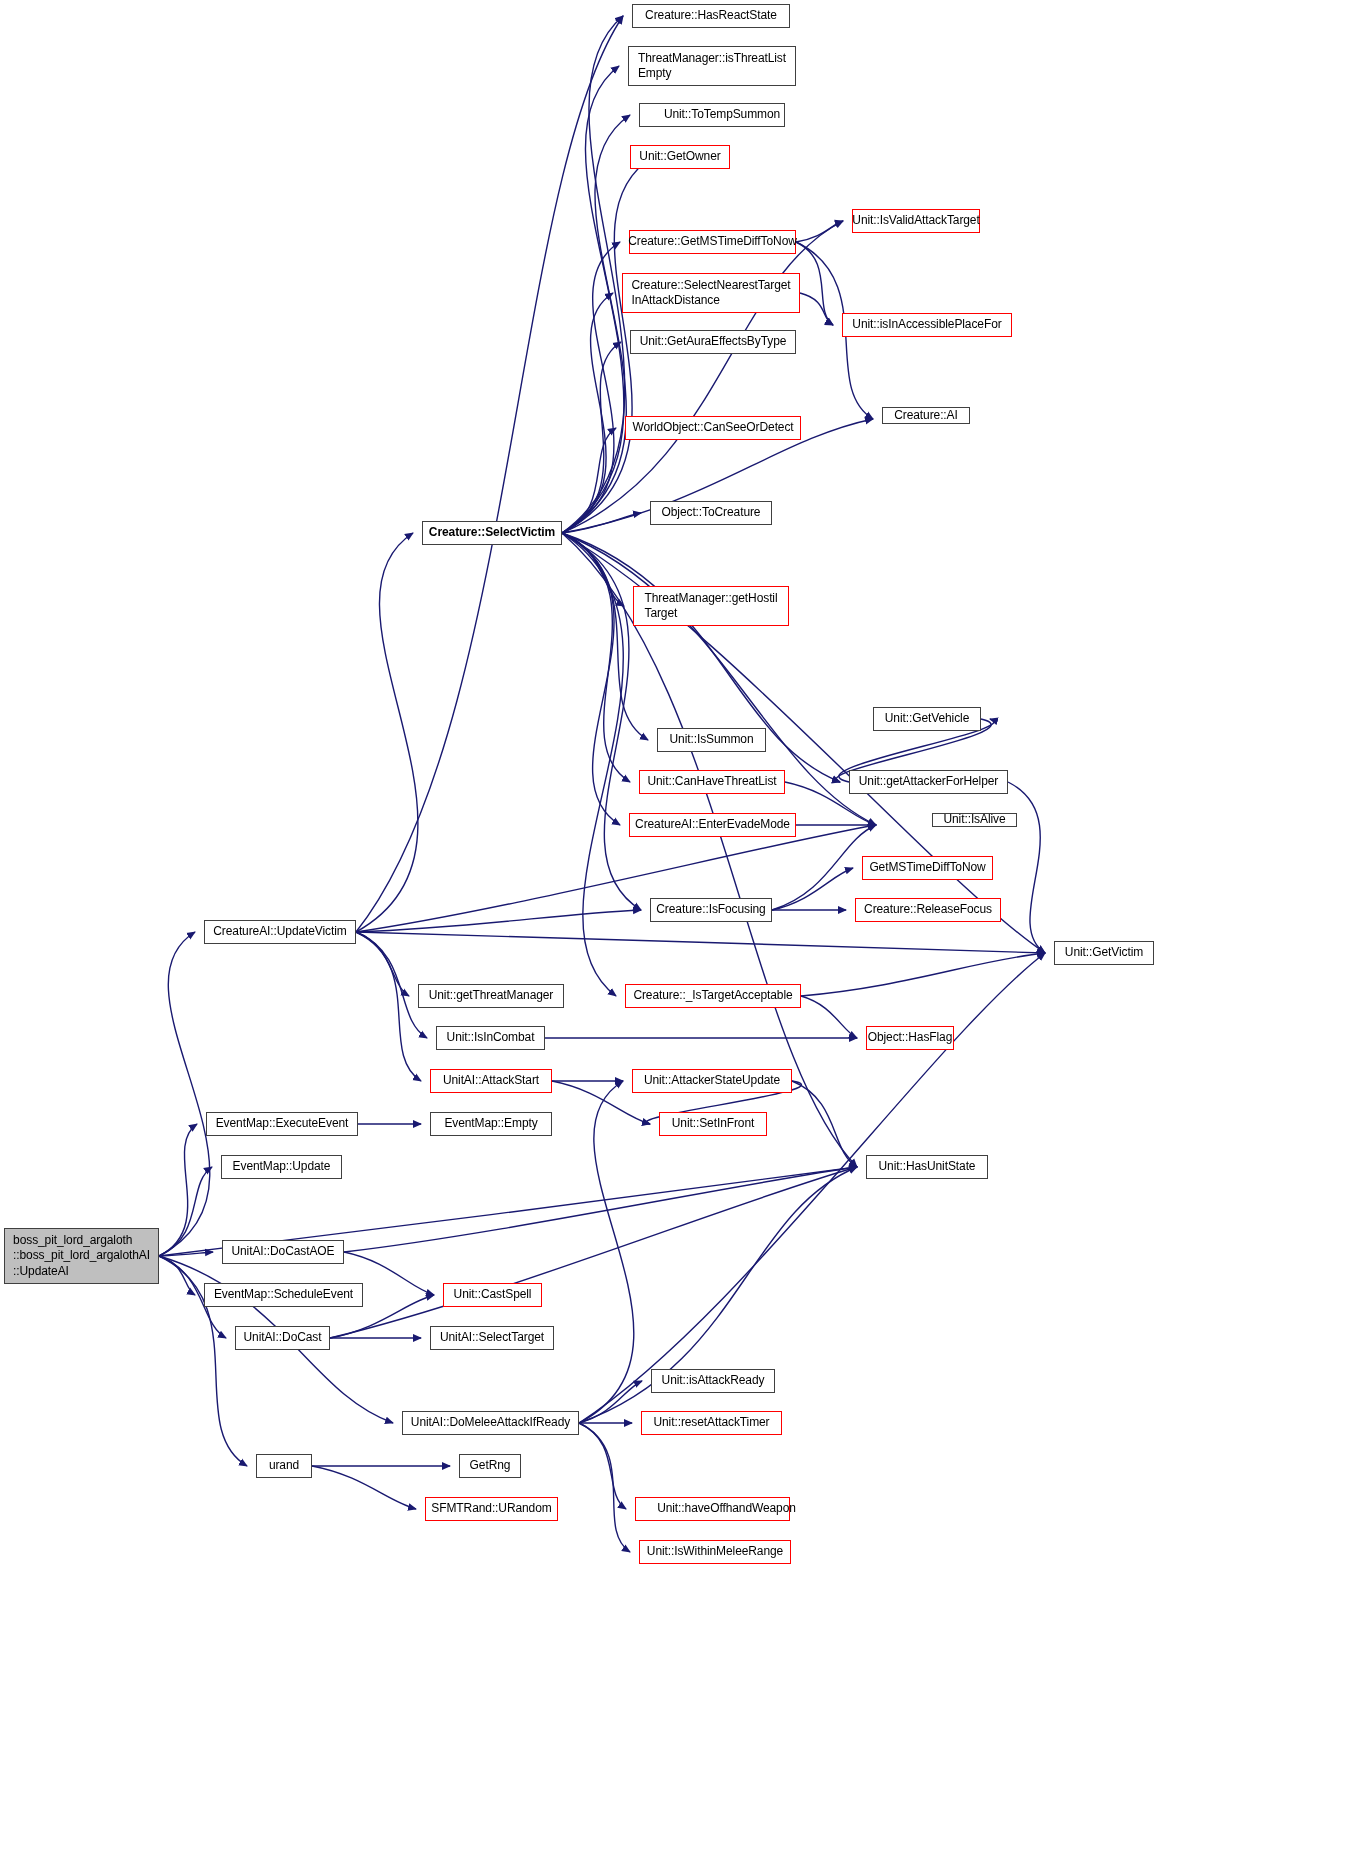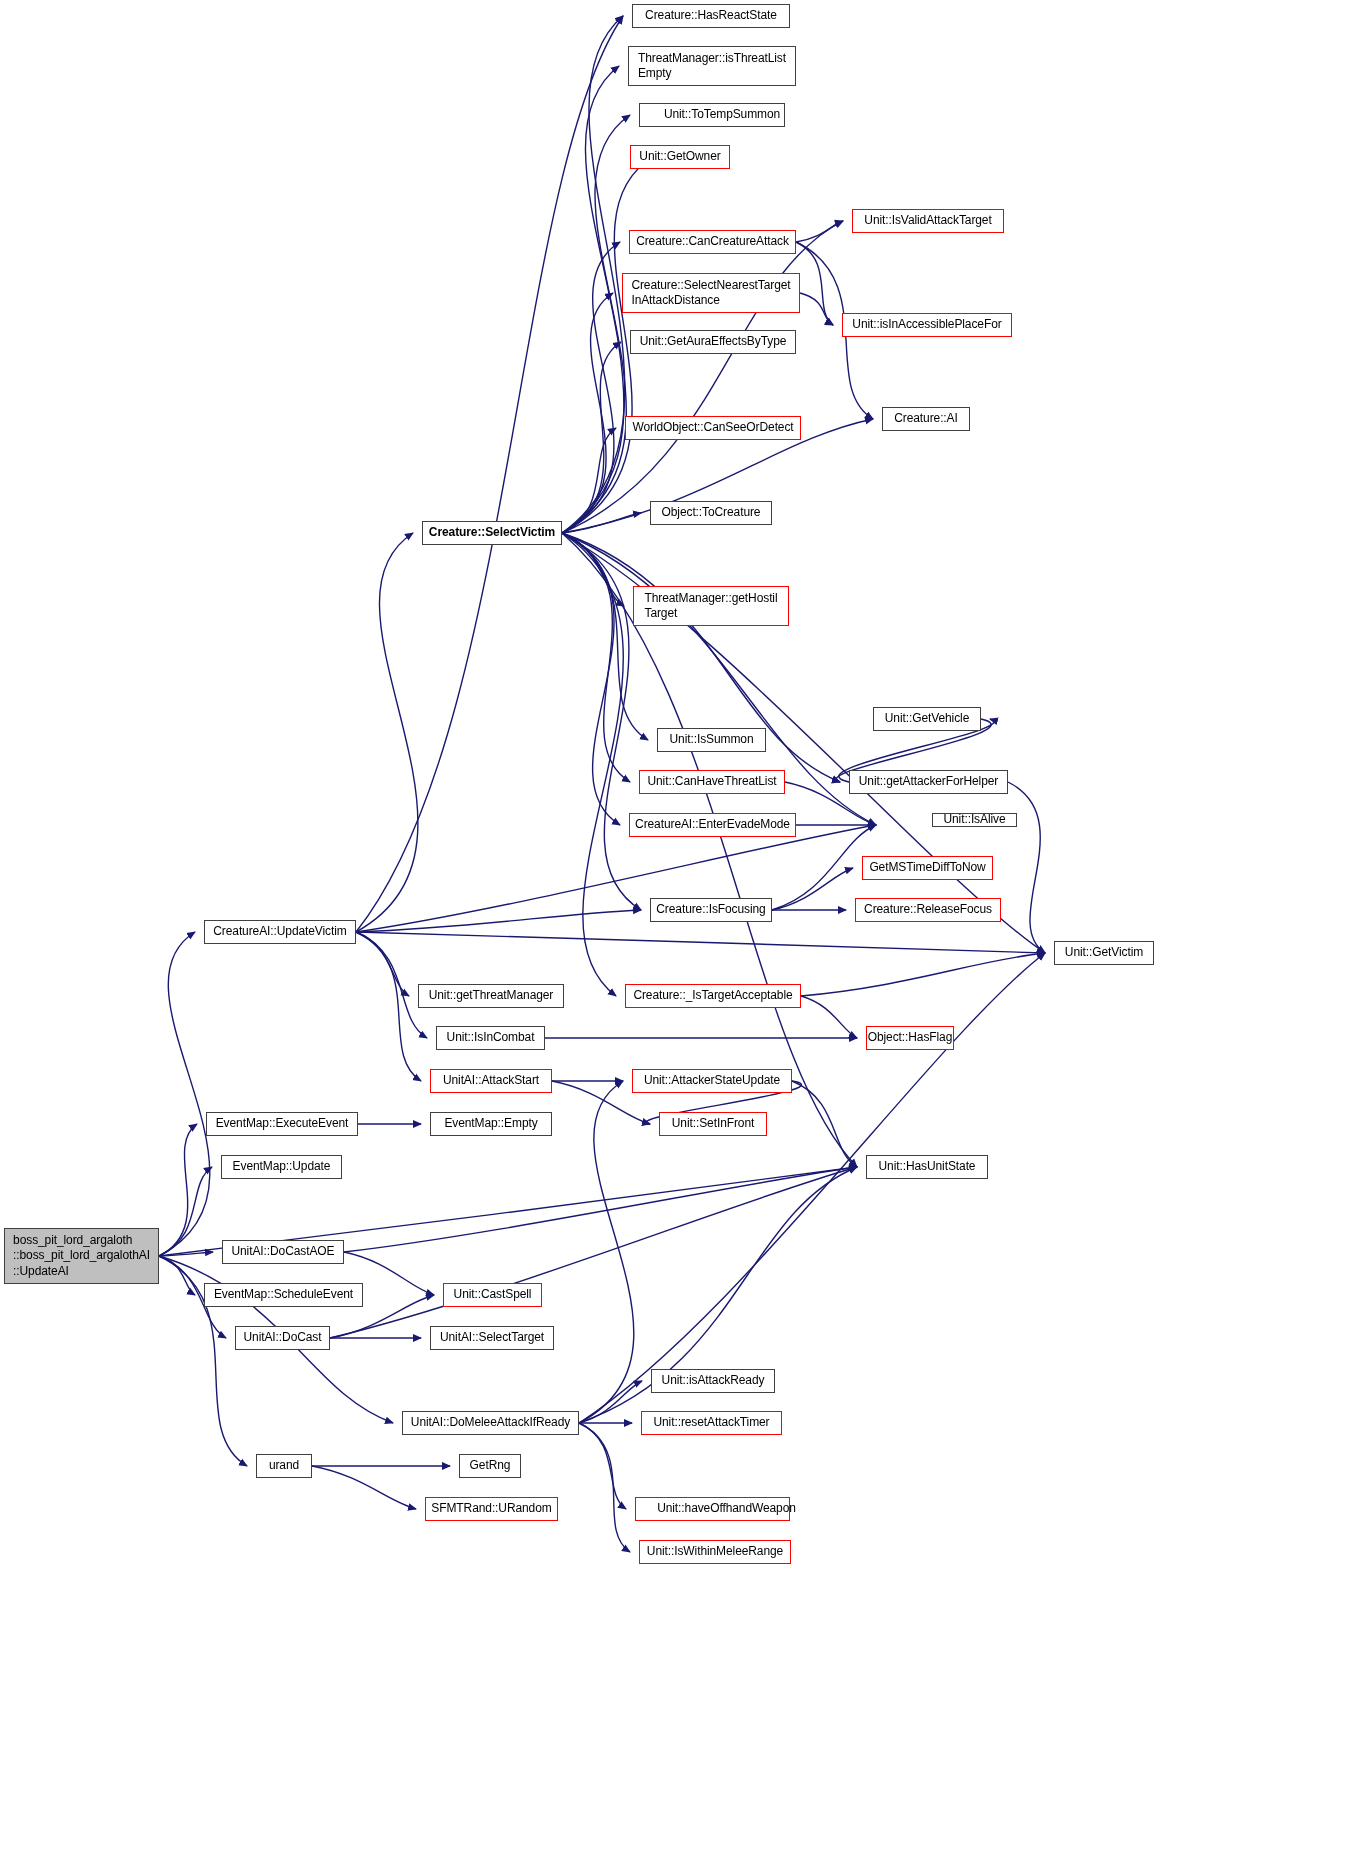--- a/index.html
+++ b/index.html
@@ -98,27 +98,27 @@
         <path d="M312,1466 C373.74,1466 412.695,1466 450,1466" marker-end="url(#ah)"></path>
         <path d="M312,1466 C362.78006695545014,1475.46 386.9149497834124,1501.26 416,1509" marker-end="url(#ah)"></path>
       </g>
   </svg>
   <div id="nodes">
       <div class="node" style="left: 632px; top: 4px; width: 158px; height: 24px;"><span>Creature::HasReactState</span></div>
       <div class="node" style="left: 628px; top: 46px; width: 168px; height: 40px;"><span>ThreatManager::isThreatList
 Empty</span></div>
       <div class="node" style="left: 639px; top: 103px; width: 146px; height: 24px; padding-left: 20px;"><span>Unit::ToTempSummon</span></div>
       <div class="node red" style="left: 630px; top: 145px; width: 100px; height: 24px;"><span>Unit::GetOwner</span></div>
-      <div class="node red" style="left: 852px; top: 209px; width: 152px; height: 24px;"><span>Unit::IsValidAttackTarget</span></div>
-      <div class="node red" style="left: 629px; top: 230px; width: 167px; height: 24px;"><span>Creature::CanCreatureAttack</span></div>
+      <div class="node red" style="left: 852px; top: 209px; width: 128px; height: 24px;"><span>Unit::IsValidAttackTarget</span></div>
+      <div class="node red" style="left: 629px; top: 230px; width: 167px; height: 24px;"><span>Creature::GetMSTimeDiffToNow</span></div>
       <div class="node red" style="left: 622px; top: 273px; width: 178px; height: 40px;"><span>Creature::SelectNearestTarget
 InAttackDistance</span></div>
       <div class="node red" style="left: 842px; top: 313px; width: 170px; height: 24px;"><span>Unit::isInAccessiblePlaceFor</span></div>
       <div class="node" style="left: 630px; top: 330px; width: 166px; height: 24px;"><span>Unit::GetAuraEffectsByType</span></div>
-      <div class="node" style="left: 882px; top: 407px; width: 88px; height: 24px;"><span>Creature::AI</span></div>
+      <div class="node" style="left: 882px; top: 407px; width: 88px; height: 17px;"><span>Creature::AI</span></div>
       <div class="node red" style="left: 625px; top: 416px; width: 176px; height: 24px;"><span>WorldObject::CanSeeOrDetect</span></div>
       <div class="node" style="left: 650px; top: 501px; width: 122px; height: 24px;"><span>Object::ToCreature</span></div>
       <div class="node" style="left: 422px; top: 521px; width: 140px; height: 24px; font-weight: bold;"><span>Creature::SelectVictim</span></div>
       <div class="node red" style="left: 633px; top: 586px; width: 156px; height: 40px;"><span>ThreatManager::getHostil
 Target</span></div>
       <div class="node" style="left: 873px; top: 707px; width: 108px; height: 24px;"><span>Unit::GetVehicle</span></div>
       <div class="node" style="left: 657px; top: 728px; width: 109px; height: 24px;"><span>Unit::IsSummon</span></div>
       <div class="node" style="left: 849px; top: 770px; width: 159px; height: 24px;"><span>Unit::getAttackerForHelper</span></div>
       <div class="node red" style="left: 639px; top: 770px; width: 146px; height: 24px;"><span>Unit::CanHaveThreatList</span></div>
       <div class="node" style="left: 885px; top: 813px; width: 85px; height: 14px; margin-left: 47px;"><span>Unit::IsAlive</span></div>

